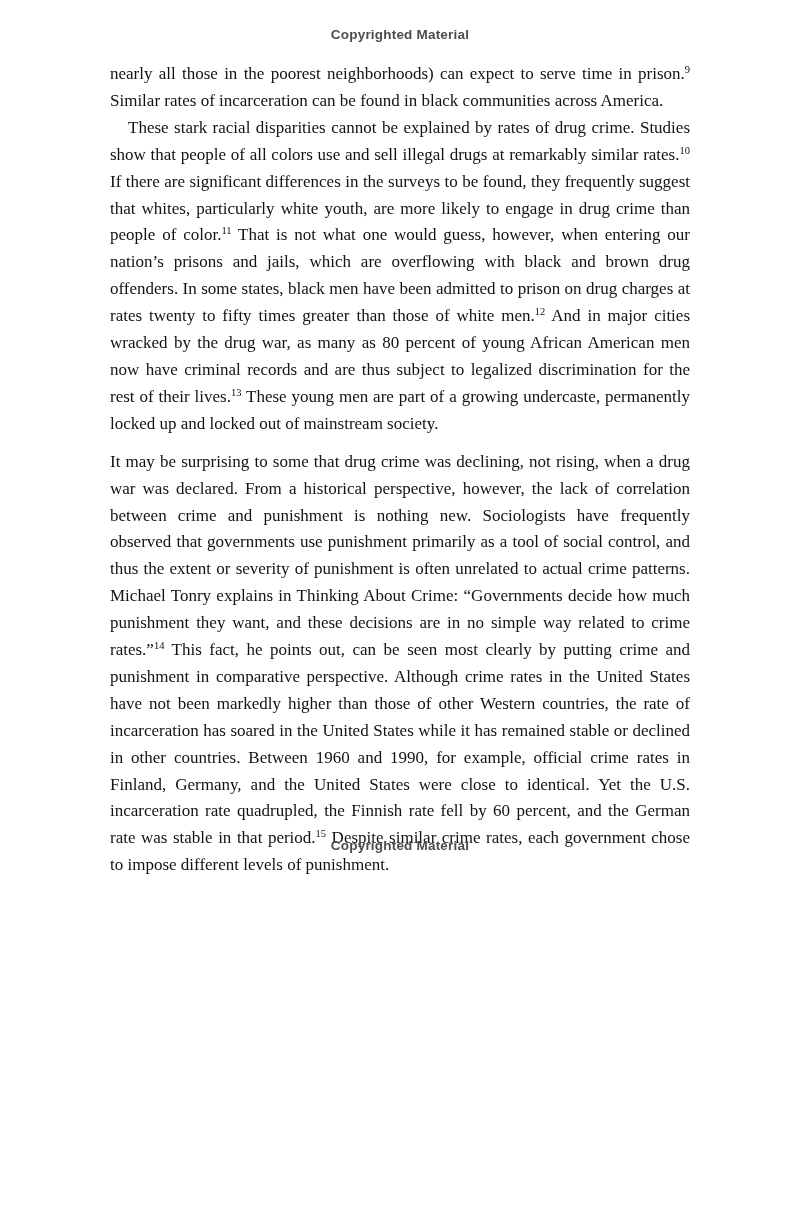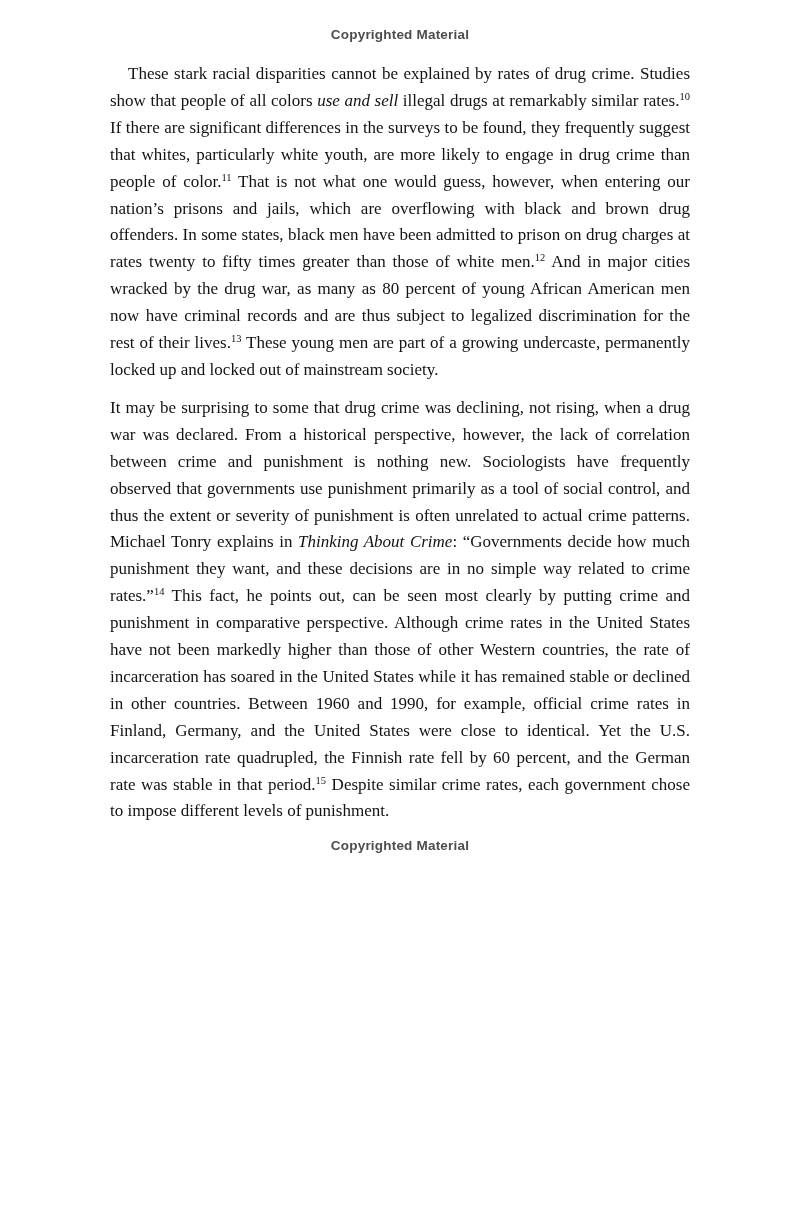--- a/index.html
+++ b/index.html
@@ -64,38 +64,38 @@
   .body-text p {
     margin: 0;
   }
   .body-text p.indent {
     text-indent: 18px;
   }
   .body-text p.space-before {
     margin-top: 11px;
   }
   .italic {
-    font-style: italic;
   }
   sup {
     font-size: 10.5px;
     line-height: 0;
     vertical-align: baseline;
     position: relative;
     top: -6px;
   }
 </style>
 </head>
 <body>
 
 <div class="page">
 
   <div class="copyright top">Copyrighted Material</div>
 
 
   <div class="body-text">
+      <p><span>nearly all those in the poorest neighborhoods) can expect to serve time in prison.</span><sup>9</sup><span> Similar rates of incarceration can be found in black communities across America.</span></p>
       <p class="indent"><span>These stark racial disparities cannot be explained by rates of drug crime. Studies show that people of all colors </span><span class="italic">use and sell</span><span> illegal drugs at remarkably similar rates.</span><sup>10</sup><span> If there are significant differences in the surveys to be found, they frequently suggest that whites, particularly white youth, are more likely to engage in drug crime than people of color.</span><sup>11</sup><span> That is not what one would guess, however, when entering our nation’s prisons and jails, which are overflowing with black and brown drug offenders. In some states, black men have been admitted to prison on drug charges at rates twenty to fifty times greater than those of white men.</span><sup>12</sup><span> And in major cities wracked by the drug war, as many as 80 percent of young African American men now have criminal records and are thus subject to legalized discrimination for the rest of their lives.</span><sup>13</sup><span> These young men are part of a growing undercaste, permanently locked up and locked out of mainstream society.</span></p>
       <p class="space-before"><span>It may be surprising to some that drug crime was declining, not rising, when a drug war was declared. From a historical perspective, however, the lack of correlation between crime and punishment is nothing new. Sociologists have frequently observed that governments use punishment primarily as a tool of social control, and thus the extent or severity of punishment is often unrelated to actual crime patterns. Michael Tonry explains in </span><span class="italic">Thinking About Crime</span><span>: “Governments decide how much punishment they want, and these decisions are in no simple way related to crime rates.”</span><sup>14</sup><span> This fact, he points out, can be seen most clearly by putting crime and punishment in comparative perspective. Although crime rates in the United States have not been markedly higher than those of other Western countries, the rate of incarceration has soared in the United States while it has remained stable or declined in other countries. Between 1960 and 1990, for example, official crime rates in Finland, Germany, and the United States were close to identical. Yet the U.S. incarceration rate quadrupled, the Finnish rate fell by 60 percent, and the German rate was stable in that period.</span><sup>15</sup><span> Despite similar crime rates, each government chose to impose different levels of punishment.</span></p>
     </div>
 
   <div class="copyright bottom">Copyrighted Material</div>
 
 </div>
 
 </body></html>

